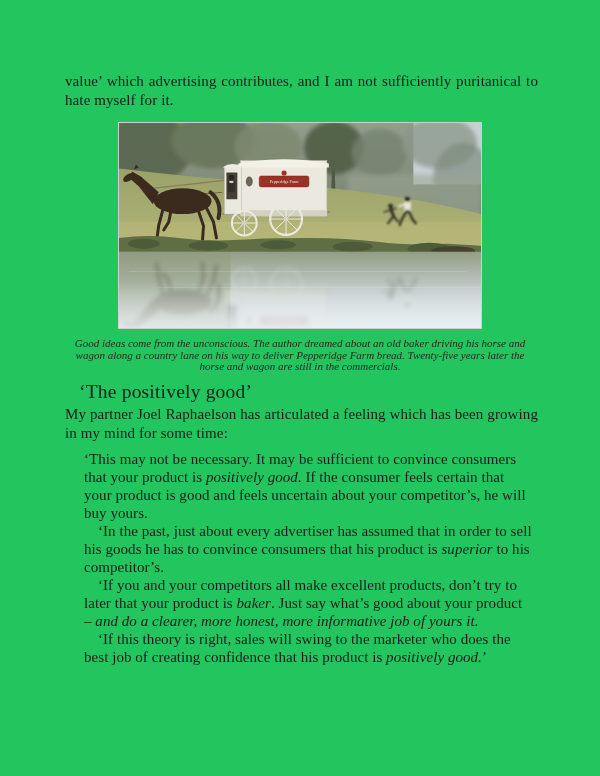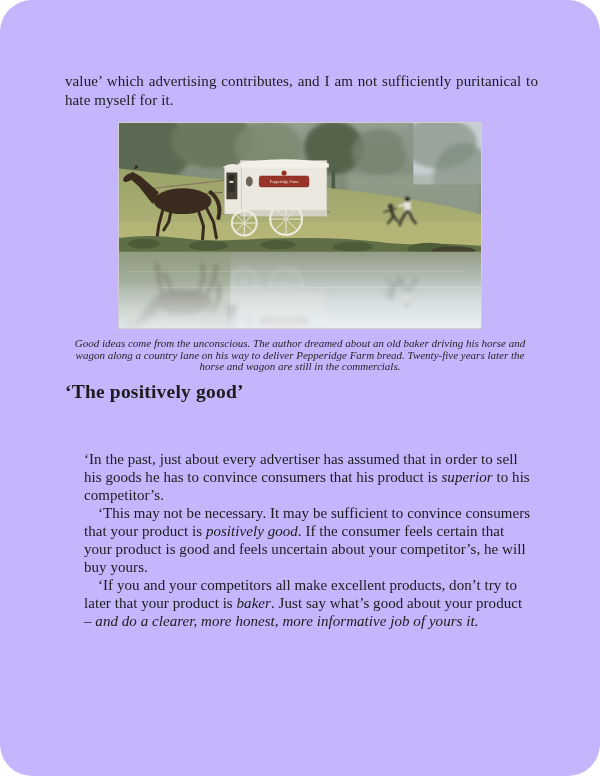--- a/index.html
+++ b/index.html
@@ -1,25 +1,24 @@
 <!DOCTYPE html>
 <html><head>
 <meta charset="utf-8">
 <style>
   * { margin: 0; padding: 0; box-sizing: border-box; }
   html, body { background: #ffffff; }
   .page {
     position: relative;
     width: 600px;
     height: 776px;
-    background: #c4b5fd;
+    background: #22c55e;
     font-family: "Liberation Serif", "DejaVu Serif", serif;
     color: #1c1c1c;
     overflow: hidden;
-    border-radius: 32px;
   }
   .body-text {
     position: absolute;
     font-size: 15px;
     line-height: 18.6px;
     text-align: justify;
     letter-spacing: 0.1px;
   }
   .top-para   { left: 65px; top: 72px;  width: 473px; }
   .intro-para { left: 65px; top: 405px; width: 473px; }
@@ -35,23 +34,23 @@
     position: absolute;
     left: 72px; top: 338px; width: 456px;
     font-style: italic;
     font-size: 11px;
     line-height: 11.6px;
     text-align: center;
     color: #262626;
   }
   .heading {
     position: absolute;
-    left: 65px; top: 381px;
+    left: 79px; top: 381px;
     font-size: 19.5px;
-    font-weight: bold;
+    font-weight: normal;
     letter-spacing: 0.2px;
   }
   .quote {
     position: absolute;
     left: 84px; top: 450px; width: 448px;
     font-size: 15px;
     line-height: 18px;
     text-align: left;
     letter-spacing: 0.05px;
   }
@@ -212,20 +211,22 @@
         <line x1="10" y1="150" x2="350" y2="150"></line>
         <line x1="40" y1="166" x2="364" y2="166"></line>
       </g>
     </svg>
   </figure>
 
   <figcaption class="caption">Good ideas come from the unconscious. The author dreamed about an old baker driving his horse and wagon along a country lane on his way to deliver Pepperidge Farm bread. Twenty-five years later the horse and wagon are still in the commercials.</figcaption>
 
   <h2 class="heading">‘The positively good’</h2>
 
+  <p class="body-text intro-para">My partner Joel Raphaelson has articulated a feeling which has been growing in my mind for some time:</p>
 
   <blockquote class="quote">
+    <p><span>‘This may not be necessary. It may be sufficient to convince consumers that your product is </span><i>positively good</i><span>. If the consumer feels certain that your product is good and feels uncertain about your competitor’s, he will buy yours.</span></p>
     <p><span>‘In the past, just about every advertiser has assumed that in order to sell his goods he has to convince consumers that his product is </span><i>superior</i><span> to his competitor’s.</span></p>
-    <p><span>‘This may not be necessary. It may be sufficient to convince consumers that your product is </span><i>positively good</i><span>. If the consumer feels certain that your product is good and feels uncertain about your competitor’s, he will buy yours.</span></p>
     <p><span>‘If you and your competitors all make excellent products, don’t try to later that your product is </span><i>baker</i><span>. Just say what’s good about your product – </span><i>and do a clearer, more honest, more informative job of yours it.</i></p>
+    <p><span>‘If this theory is right, sales will swing to the marketer who does the best job of creating confidence that his product is </span><i>positively good.</i><span>’</span></p>
   </blockquote>
 
 </div>
 
 </body></html>

